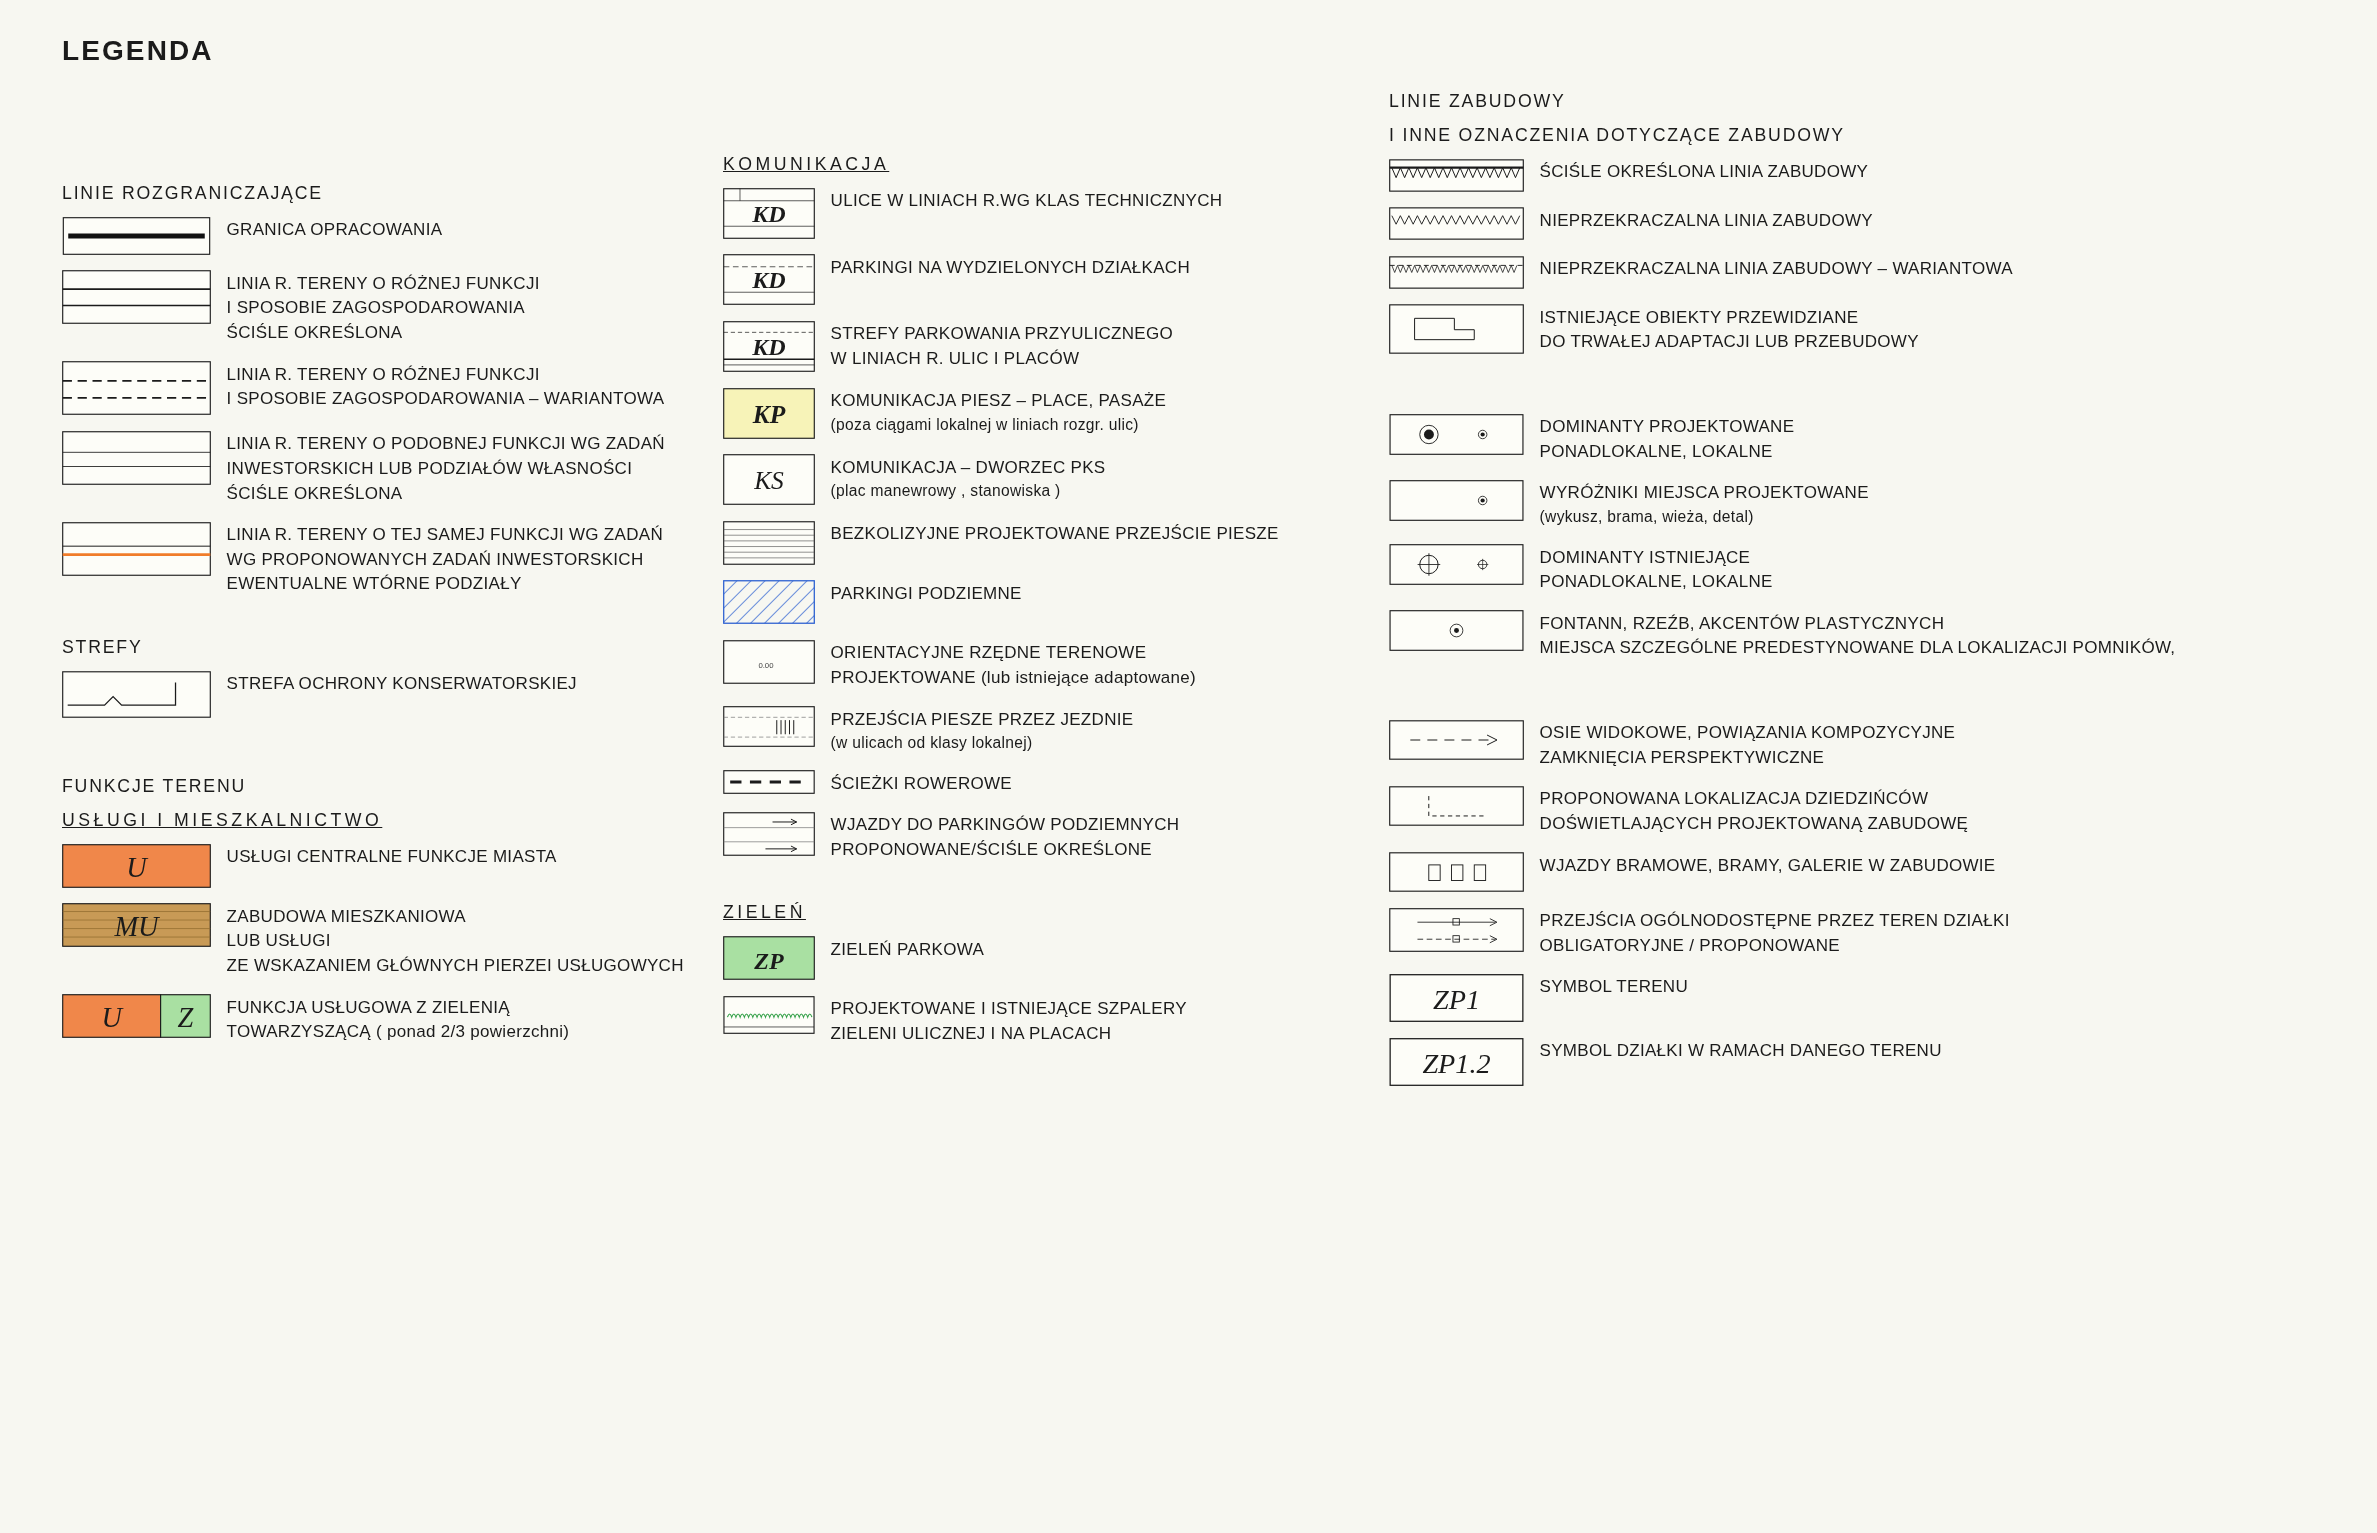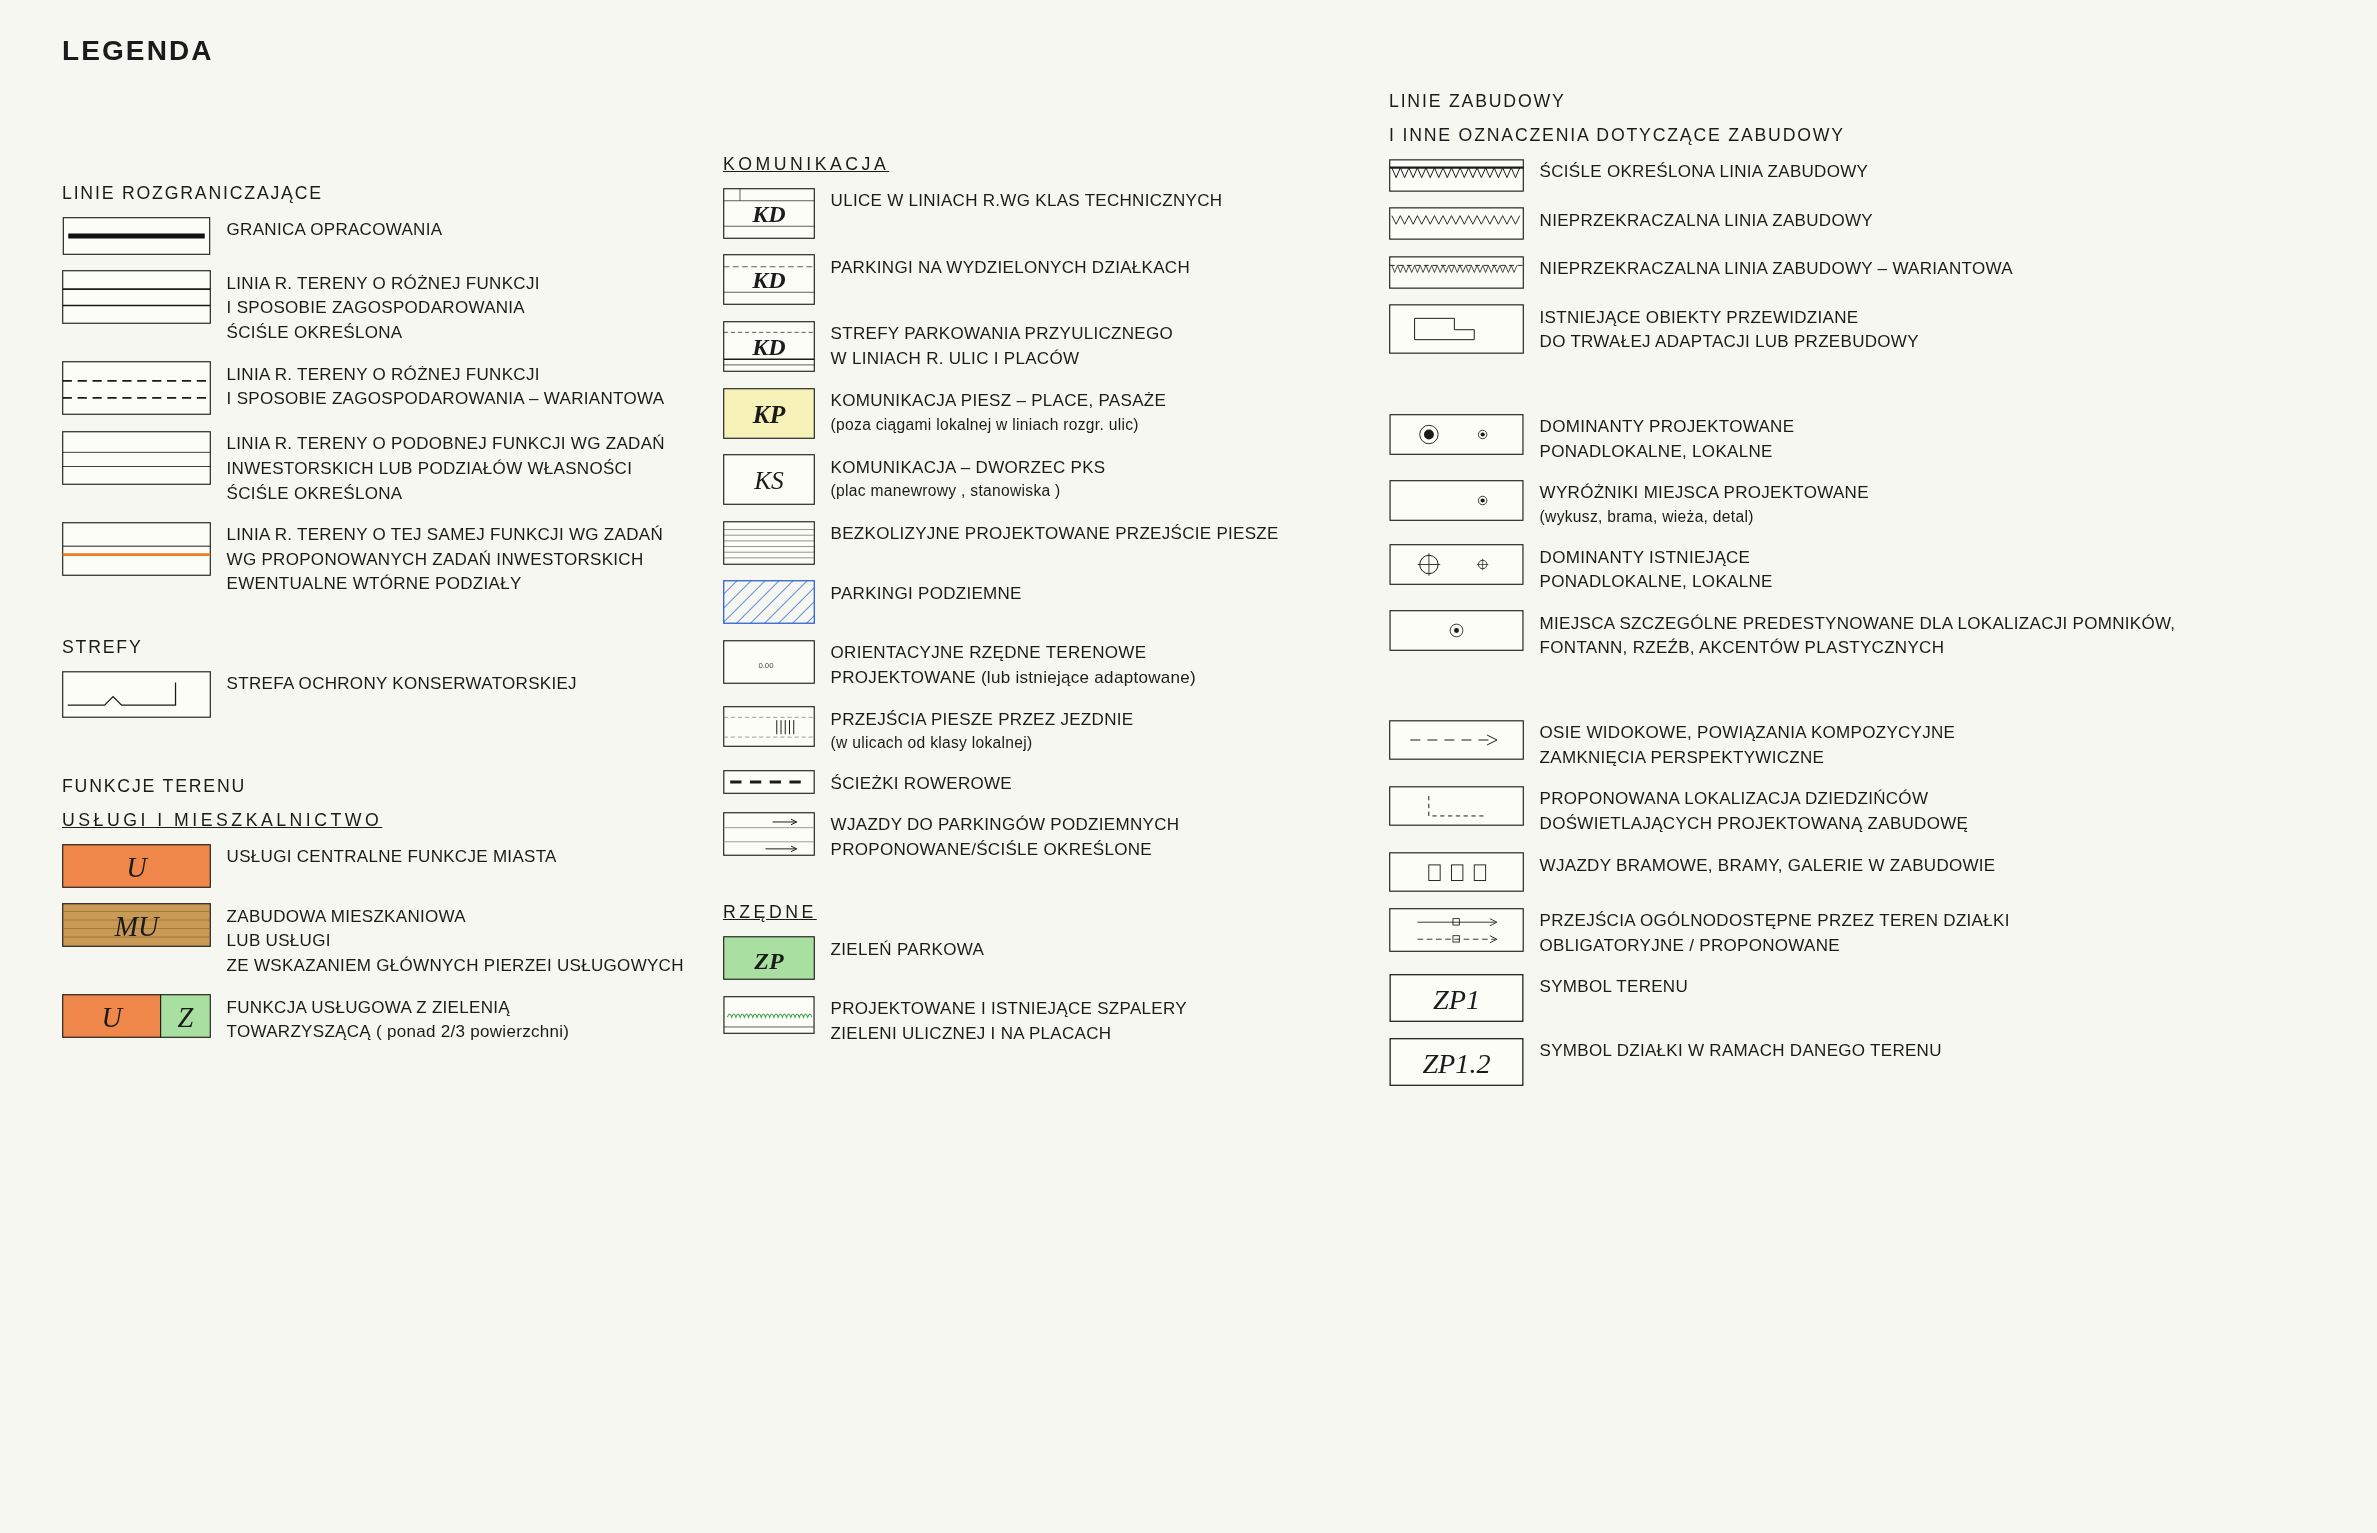--- a/index.html
+++ b/index.html
@@ -349,21 +349,21 @@
         </g>
       </svg>
     </div>
     <div class="txt">
       <div>WJAZDY DO PARKINGÓW PODZIEMNYCH</div>
       <div>PROPONOWANE/ŚCIŚLE OKREŚLONE</div>
     </div>
   </div>
 
   <div class="gap"></div>
-  <div class="section-head sp">RZĘDNE</div>
+  <div class="section-head sp">ZIELEŃ</div>
 
   <div class="row">
     <div class="sym">
       <svg width="92" height="44" viewBox="0 0 130 62">
         <rect x="1" y="1" width="128" height="60" fill="#a9e0a2" stroke="#1b1b1b" stroke-width="1.6"></rect>
         <text x="65" y="46" font-family="Liberation Serif, serif" font-style="italic" font-weight="700" font-size="34" text-anchor="middle" fill="#1b1b1b">ZP</text>
       </svg>
     </div>
     <div class="txt">
       <div>ZIELEŃ PARKOWA</div>
@@ -494,22 +494,22 @@
 
   <div class="row">
     <div class="sym">
       <svg width="135" height="41" viewBox="0 0 190 58">
         <rect x="1" y="1" width="188" height="56" fill="#fdfdf8" stroke="#1b1b1b" stroke-width="1.6"></rect>
         <circle cx="95" cy="29" r="9" fill="none" stroke="#1b1b1b" stroke-width="1.2"></circle>
         <circle cx="95" cy="29" r="3.5" fill="#1b1b1b"></circle>
       </svg>
     </div>
     <div class="txt">
+      <div>FONTANN, RZEŹB,  AKCENTÓW PLASTYCZNYCH</div>
       <div>MIEJSCA SZCZEGÓLNE PREDESTYNOWANE  DLA LOKALIZACJI POMNIKÓW,</div>
-      <div>FONTANN, RZEŹB,  AKCENTÓW PLASTYCZNYCH</div>
     </div>
   </div>
 
   <div class="gap-l"></div>
 
   <div class="row">
     <div class="sym">
       <svg width="135" height="40" viewBox="0 0 190 56">
         <rect x="1" y="1" width="188" height="54" fill="#fdfdf8" stroke="#1b1b1b" stroke-width="1.6"></rect>
         <line x1="30" y1="28" x2="145" y2="28" stroke="#1b1b1b" stroke-width="1.4" stroke-dasharray="14 10"></line>

